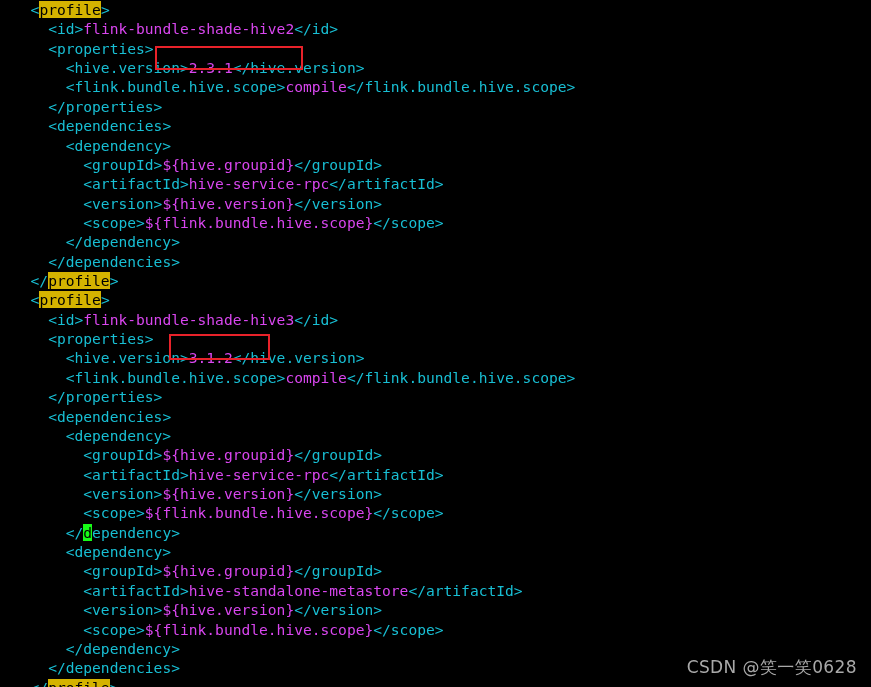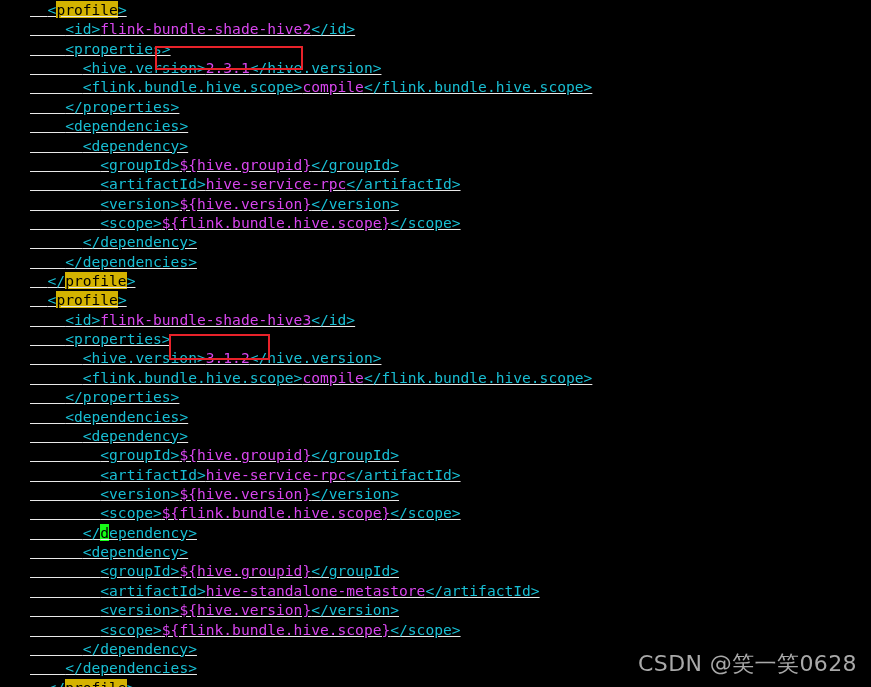--- a/index.html
+++ b/index.html
@@ -28,23 +28,22 @@
     font-family: "DejaVu Sans Mono", "Liberation Mono", monospace;
     font-size: 14.6px;
     line-height: 19.36px;
     letter-spacing: 0px;
     white-space: pre;
     color: #e9e9e9;
   }
   .ln {
     display: block;
     height: 19.36px;
-    padding-left: 30px;
+    padding-left: 13px;
     white-space: pre;
-    text-decoration: underline;
   }
 
   
   .tag   { color: #18bfd4; }          
   .txt   { color: #d946ef; }          
   .hl    { background: #d4b300; color: #000000; }  
   .cur   { background: #17fc17; color: #000000; }  
 
   
   .redbox {
@@ -56,21 +55,21 @@
   }
   #redbox-hive2 { left: 155px; top: 46px;  width: 148px; height: 24px; }
   #redbox-hive3 { left: 169px; top: 334px; width: 101px; height: 26px; }
 
   
   #watermark {
     position: absolute;
     right: 14px;
     bottom: 8px;
     font-family: "DejaVu Sans", "Liberation Sans", sans-serif;
-    font-size: 22px;
+    font-size: 17px;
     color: #a9a9a9;
     letter-spacing: 0.4px;
     white-space: nowrap;
     user-select: none;
   }
 </style>
 </head>
 <body>
 
 <div id="screen">

